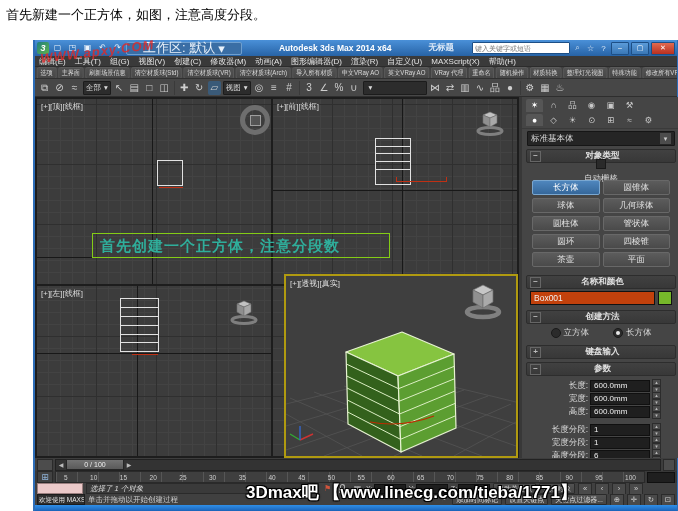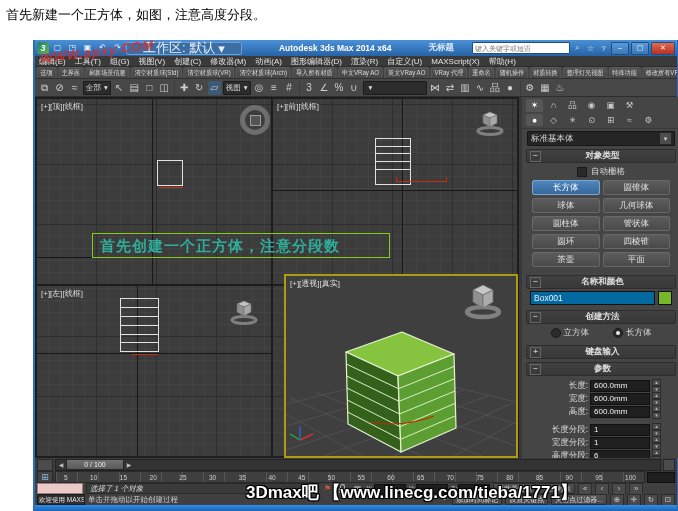--- a/index.html
+++ b/index.html
@@ -88,28 +88,28 @@
   .csub .ctab{height:12px;line-height:12px;}
   .combo{margin:2px 5px;height:13px;background:#252525;border:1px solid #161616;display:flex;align-items:center;
       padding:0 3px;justify-content:space-between;border-radius:1px;}
   .combo .arr{width:11px;height:11px;background:#4c4c4c;text-align:center;line-height:11px;font-size:7px;color:#ccc;}
   .rollout{margin:3px 4px 0 4px;}
   .rhead{height:12px;background:linear-gradient(#414141,#383838);border:1px solid #2d2d2d;border-radius:2px;
       display:flex;align-items:center;font-weight:bold;font-size:8.5px;color:#e0e0e0;}
   .rhead .pm{width:9px;height:9px;border:1px solid #666;margin:0 3px;text-align:center;line-height:8px;font-size:8px;color:#bbb;flex:none;}
   .rhead .rtitle{flex:1;text-align:center;padding-right:14px;}
   .rbody{padding:3px 2px;}
-  .agrow{display:flex;align-items:center;justify-content:center;gap:4px;height:12px;}
+  .agrow{display:flex;align-items:center;justify-content:center;gap:4px;height:12px;flex-direction:column;}
   .cbx{width:8px;height:8px;border:1px solid #191919;background:#2a2a2a;text-align:center;line-height:8px;font-size:8px;color:#eee;flex:none;}
   .objgrid{display:grid;grid-template-columns:1fr 1fr;gap:3px;padding:2px 4px;}
   .obtn{height:13px;background:linear-gradient(#5c5c5c,#4a4a4a);border:1px solid #686868;border-radius:2px;
       text-align:center;line-height:13px;font-size:8.5px;color:#e2e2e2;}
   .obtn.active{background:linear-gradient(#4f86bd,#35679a);border-color:#7aa7d0;color:#fff;}
   .namerow{display:flex;gap:3px;padding:2px 4px;align-items:center;}
-  .namefield{flex:1;height:12px;background:#0369a1;border:1px solid #121212;color:#eee;font-size:8.5px;line-height:12px;padding:0 3px;}
+  .namefield{flex:1;height:12px;background:#c2410c;border:1px solid #121212;color:#eee;font-size:8.5px;line-height:12px;padding:0 3px;}
   .swatch{width:12px;height:12px;border:1px solid #111;flex:none;}
   .radios{display:flex;justify-content:center;gap:24px;padding:3px 0;}
   .radio{display:flex;align-items:center;gap:3px;}
   .rdot{width:8px;height:8px;border-radius:50%;border:1px solid #1a1a1a;background:#2b2b2b;position:relative;flex:none;}
   .rdot.sel::after{content:"";position:absolute;left:2px;top:2px;width:4px;height:4px;border-radius:50%;background:#e8e8e8;}
   .prow{display:flex;align-items:center;gap:2px;height:13px;padding:0 4px;}
   .plabel{width:56px;text-align:right;font-size:8.5px;color:#d8d8d8;flex:none;}
   .pfield{width:52px;height:10px;background:#1f1f1f;border:1px solid #101010;color:#efefef;font-size:8px;
       line-height:10px;padding:0 3px;flex:none;}
   .spin{display:flex;flex-direction:column;width:9px;flex:none;}

